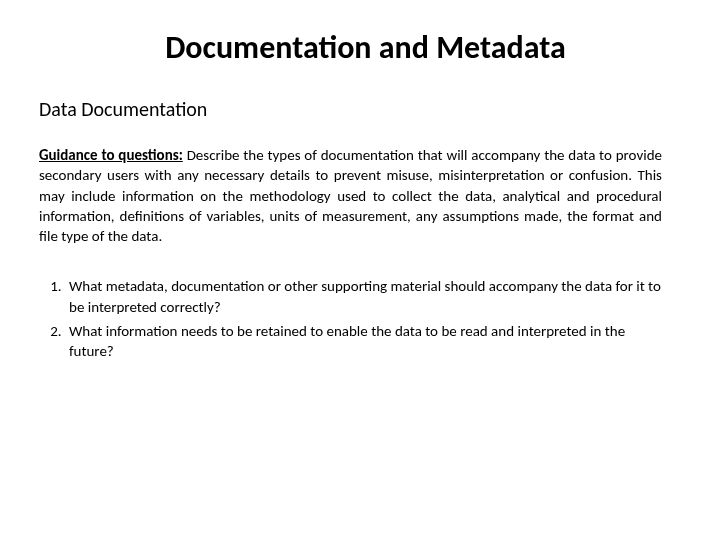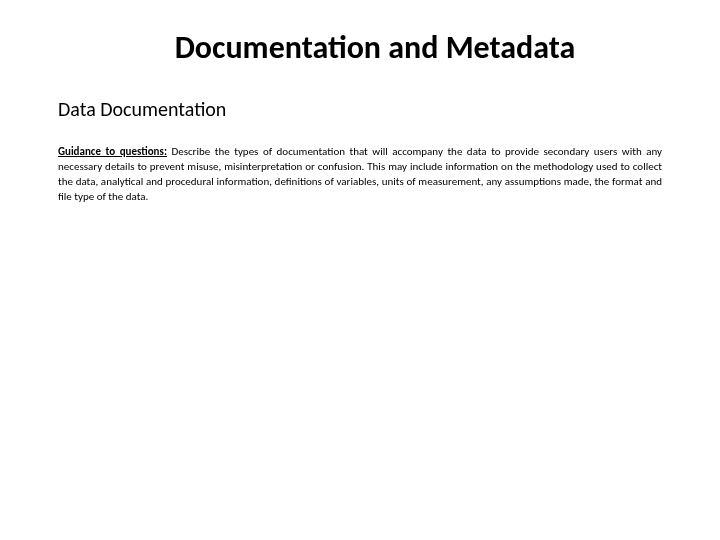--- a/index.html
+++ b/index.html
@@ -1,26 +1,30 @@
 <!DOCTYPE html>
 <html><head>
 <meta charset="utf-8">
 <style>
   * { margin: 0; padding: 0; box-sizing: border-box; }
   html, body { width: 720px; height: 540px; background: #fff; font-family: Calibri, "Segoe UI", Arial, sans-serif; color: #000; }
-  .slide { width: 720px; height: 416px; padding: 28px 58px 0 58px; position: relative; }
+  .slide { width: 720px; height: 416px; padding: 28px 58px 0 39px; position: relative; }
   .title { font-size: 32px; font-weight: 700; text-align: center; margin: 0 0 30px 0; padding-left: 30px; letter-spacing: 0; }
   .section { font-size: 20px; font-weight: 400; margin-bottom: 24px; }
-  .guidance { font-size: 11px; line-height: 1.35; text-align: justify; margin-bottom: 30px; }
+  .guidance { font-size: 15px; line-height: 1.35; text-align: justify; margin-bottom: 30px; }
   .guidance .lead { font-weight: 700; text-decoration: underline; }
   ol.questions { list-style: decimal; padding-left: 26px; font-size: 15px; line-height: 1.35; }
   ol.questions li { margin-bottom: 4px; padding-left: 4px; }
 </style>
 </head>
 <body>
 
 <div class="slide">
   <h1 class="title">Documentation and Metadata</h1>
   <h2 class="section">Data Documentation</h2>
   <p class="guidance">
     <span class="lead">Guidance to questions:</span><span> Describe the types of documentation that will accompany the data to provide secondary users with any necessary details to prevent misuse, misinterpretation or confusion. This may include information on the methodology used to collect the data, analytical and procedural information, definitions of variables, units of measurement, any assumptions made, the format and file type of the data.</span>
   </p>
+  <ol class="questions">
+    <li>What metadata, documentation or other supporting material should accompany the data for it to be interpreted correctly?</li>
+    <li>What information needs to be retained to enable the data to be read and interpreted in the future?</li>
+  </ol>
 </div>
 
 </body></html>

